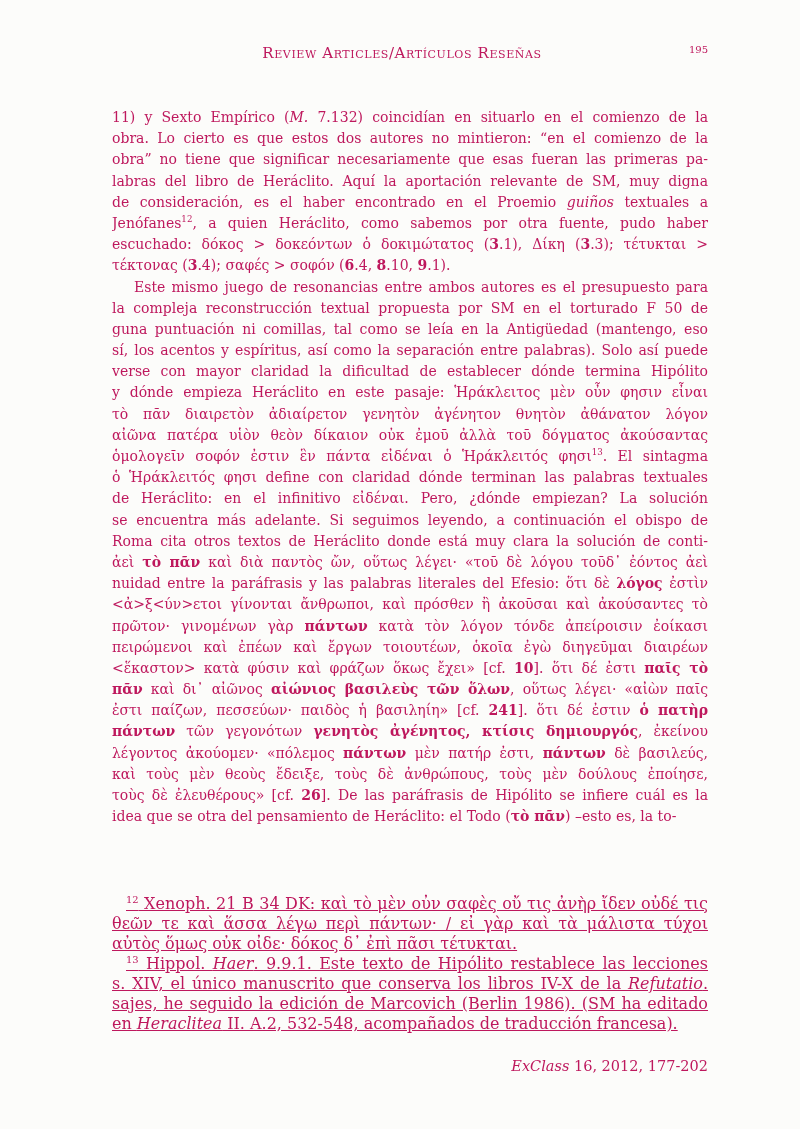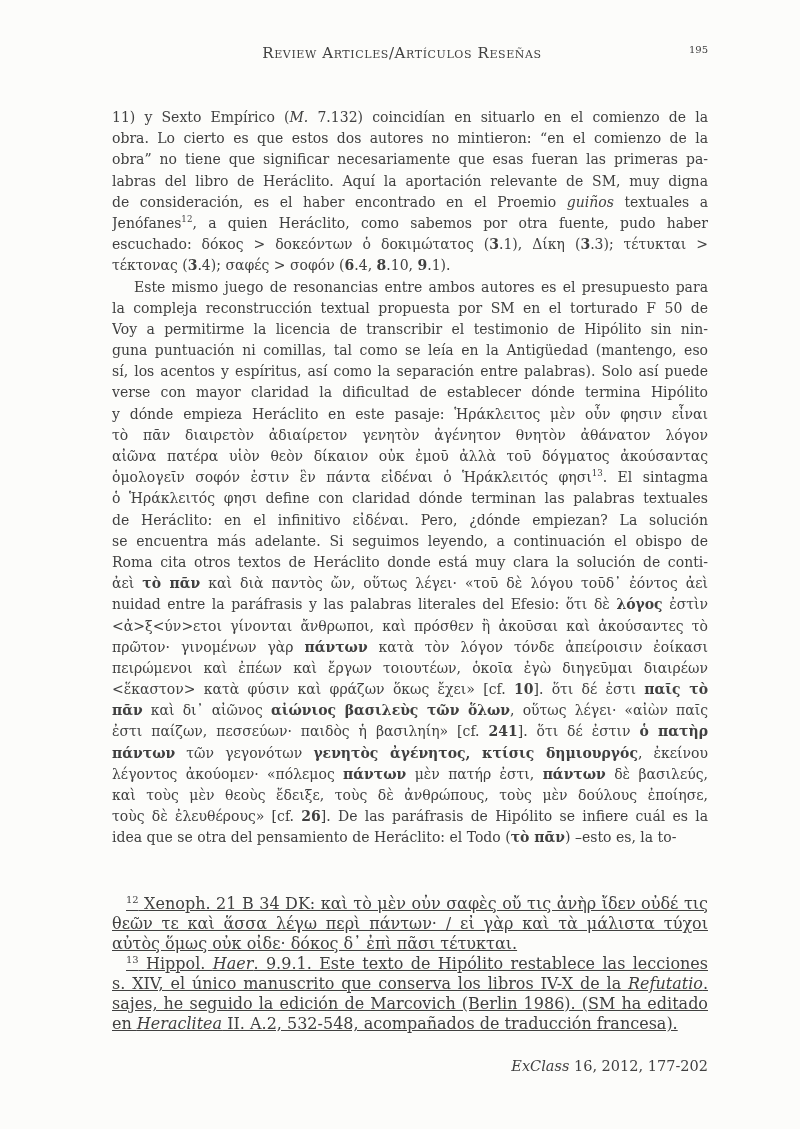--- a/index.html
+++ b/index.html
@@ -1,21 +1,21 @@
 <!DOCTYPE html>
 <html><head>
 <meta charset="utf-8">
 <style>
   html, body { margin: 0; padding: 0; }
   .page {
     position: relative;
     width: 800px;
     height: 1129px;
     background: #fcfcfa;
-    color: #404040;
+    color: #be185d;
     font-family: "DejaVu Serif", serif;
     overflow: hidden;
   }
   .header {
     position: absolute;
     top: 44px;
     left: 96px;
     width: 612px;
     height: 22px;
   }
@@ -91,21 +91,20 @@
         <div class="tline"><span>obra” no tiene que significar necesariamente que esas fueran las primeras pa-</span></div>
         <div class="tline"><span>labras del libro de Heráclito. Aquí la aportación relevante de SM, muy digna</span></div>
         <div class="tline"><span>de consideración, es el haber encontrado en el Proemio </span><span class="it">guiños</span><span> textuales a</span></div>
         <div class="tline"><span>Jenófanes</span><sup>12</sup><span>, a quien Heráclito, como sabemos por otra fuente, pudo haber</span></div>
         <div class="tline"><span>escuchado: δόκος &gt; δοκεόντων ὁ δοκιμώτατος (</span><span class="bd">3</span><span>.1), Δίκη (</span><span class="bd">3</span><span>.3); τέτυκται &gt;</span></div>
         <div class="tline last"><span>τέκτονας (</span><span class="bd">3</span><span>.4); σαφές &gt; σοφόν (</span><span class="bd">6</span><span>.4, </span><span class="bd">8</span><span>.10, </span><span class="bd">9</span><span>.1).</span></div>
       </div>
       <div>
         <div class="tline indent"><span>Este mismo juego de resonancias entre ambos autores es el presupuesto para</span></div>
         <div class="tline"><span>la compleja reconstrucción textual propuesta por SM en el torturado F 50 de</span></div>
-        <div class="tline"><span>Voy a permitirme la licencia de transcribir el testimonio de Hipólito sin nin-</span></div>
         <div class="tline"><span>guna puntuación ni comillas, tal como se leía en la Antigüedad (mantengo, eso</span></div>
         <div class="tline"><span>sí, los acentos y espíritus, así como la separación entre palabras). Solo así puede</span></div>
         <div class="tline"><span>verse con mayor claridad la dificultad de establecer dónde termina Hipólito</span></div>
         <div class="tline"><span>y dónde empieza Heráclito en este pasaje: Ἡράκλειτος μὲν οὖν φησιν εἶναι</span></div>
         <div class="tline"><span>τὸ πᾶν διαιρετὸν ἀδιαίρετον γενητὸν ἀγένητον θνητὸν ἀθάνατον λόγον</span></div>
         <div class="tline"><span>αἰῶνα πατέρα υἱὸν θεὸν δίκαιον οὐκ ἐμοῦ ἀλλὰ τοῦ δόγματος ἀκούσαντας</span></div>
         <div class="tline"><span>ὁμολογεῖν σοφόν ἐστιν ἓν πάντα εἰδέναι ὁ Ἡράκλειτός φησι</span><sup>13</sup><span>. El sintagma</span></div>
         <div class="tline"><span>ὁ Ἡράκλειτός φησι define con claridad dónde terminan las palabras textuales</span></div>
         <div class="tline"><span>de Heráclito: en el infinitivo εἰδέναι. Pero, ¿dónde empiezan? La solución</span></div>
         <div class="tline"><span>se encuentra más adelante. Si seguimos leyendo, a continuación el obispo de</span></div>

